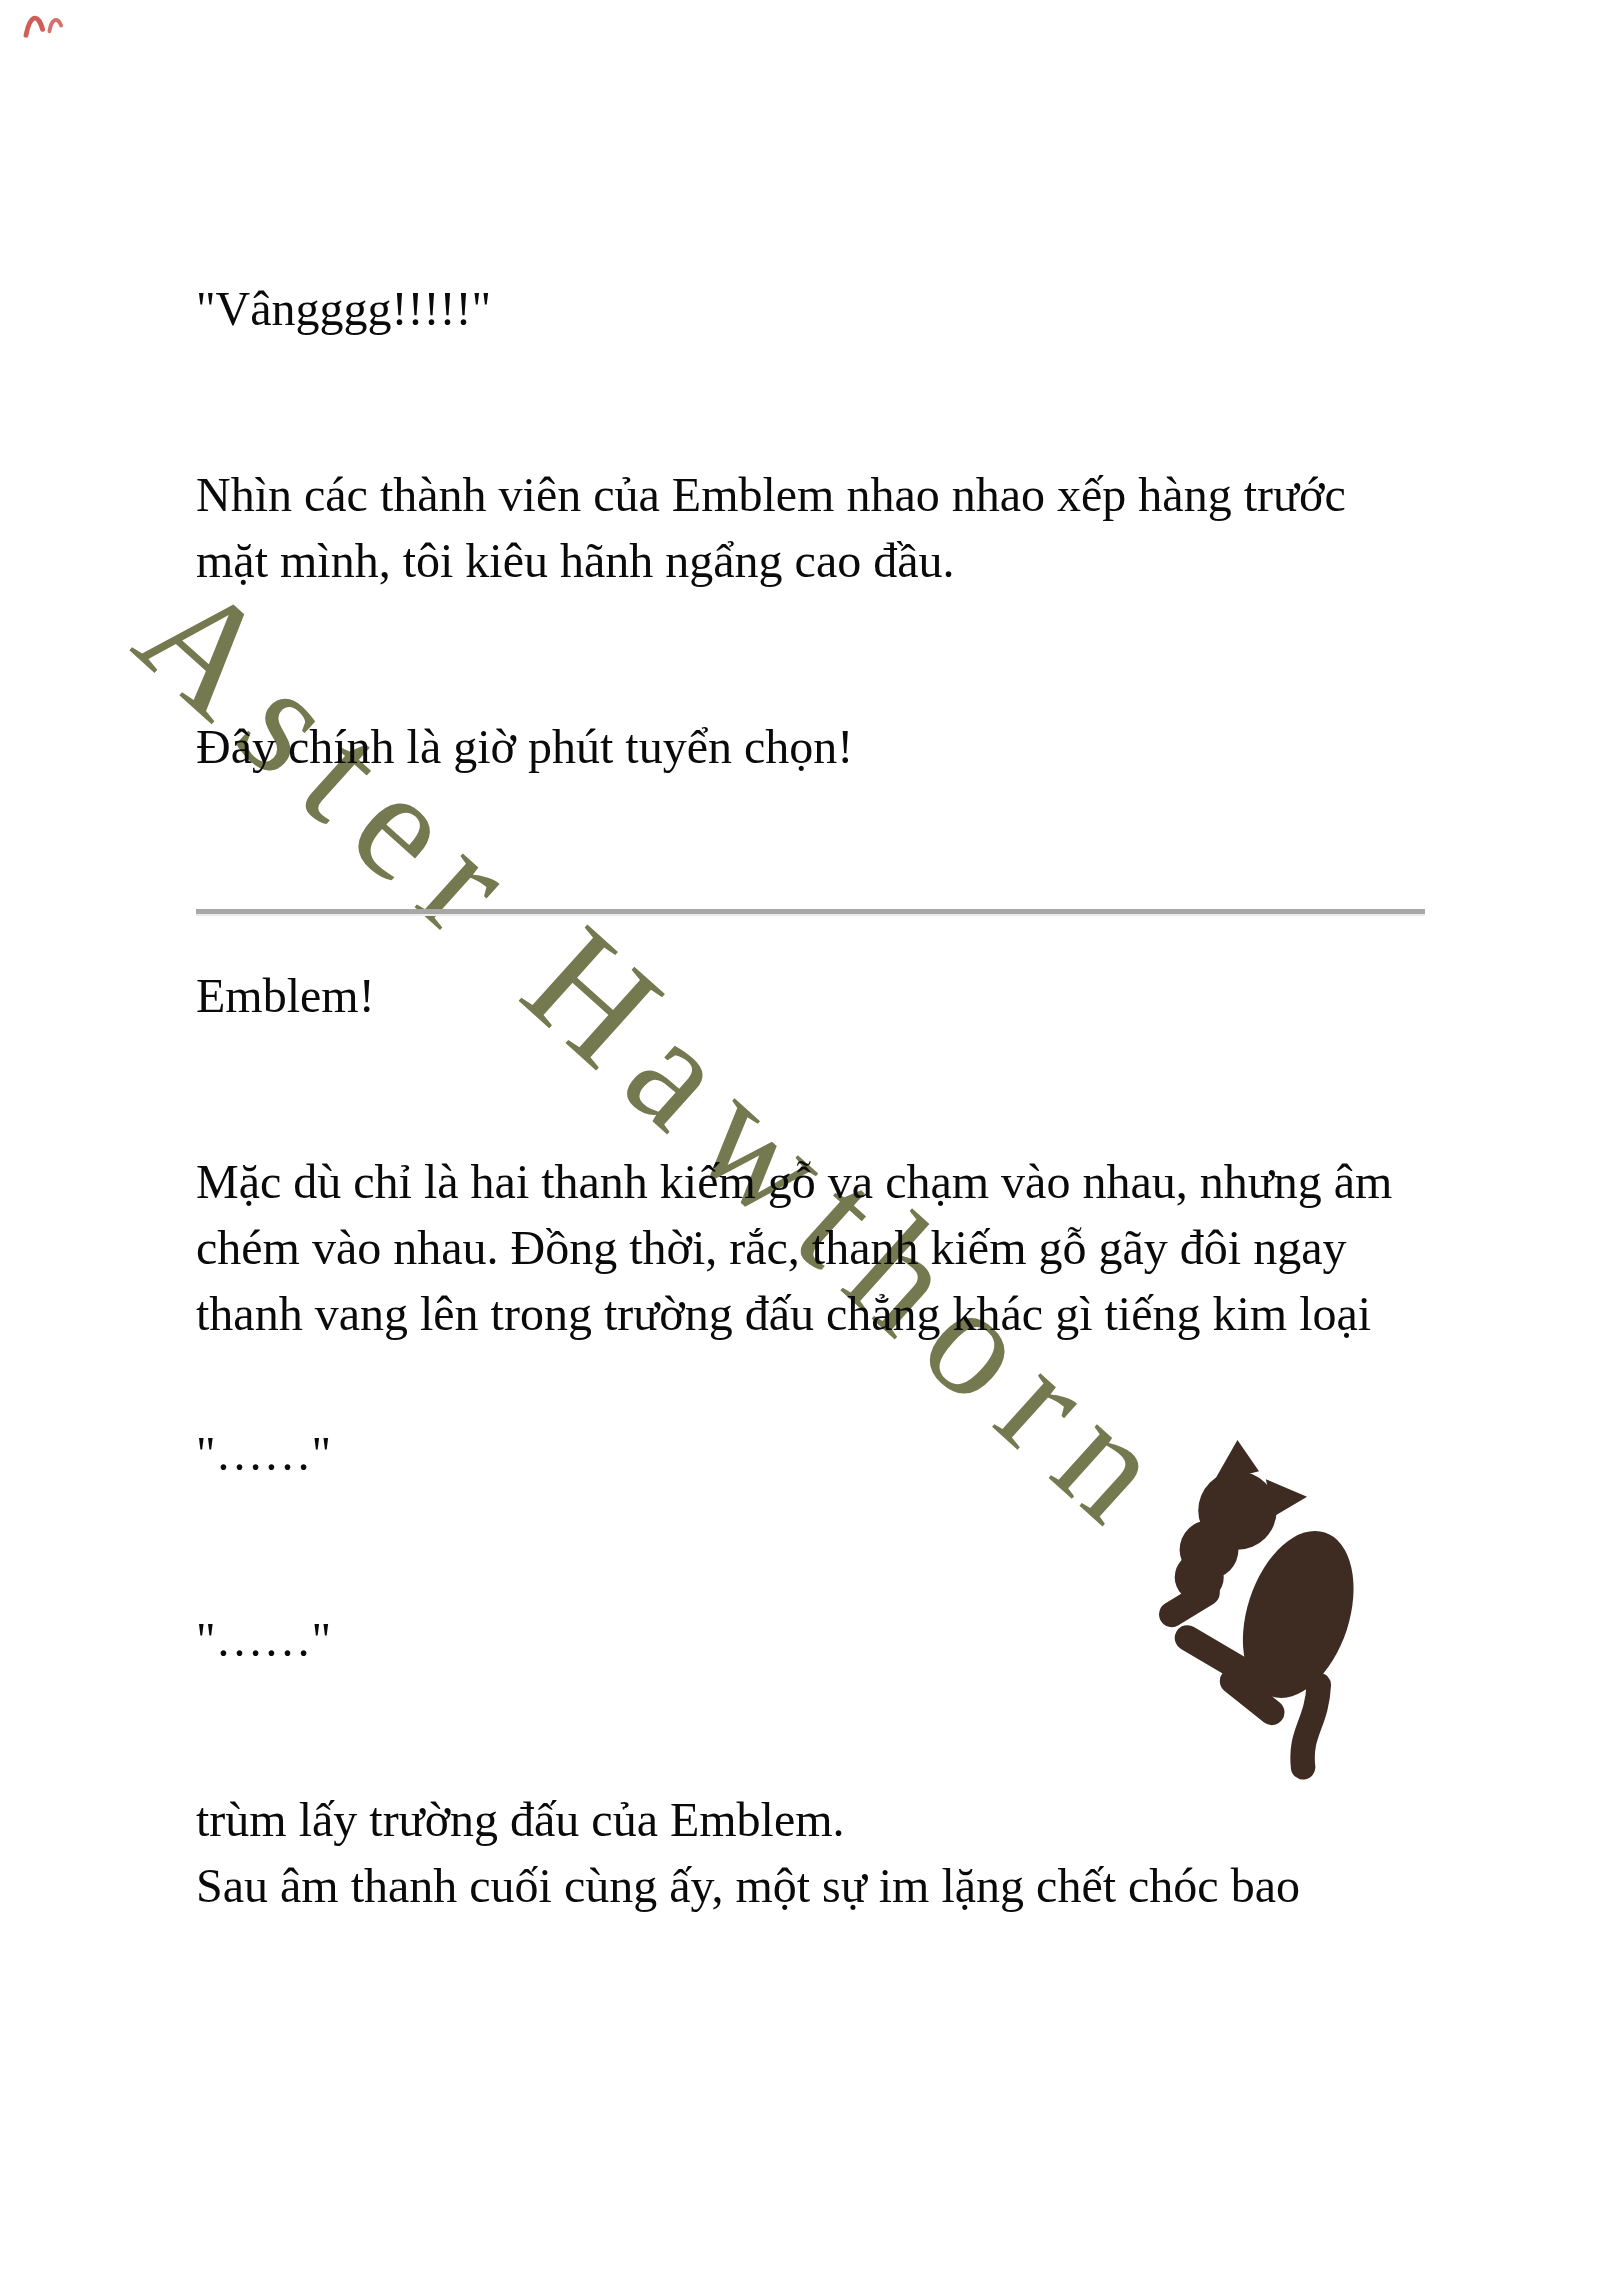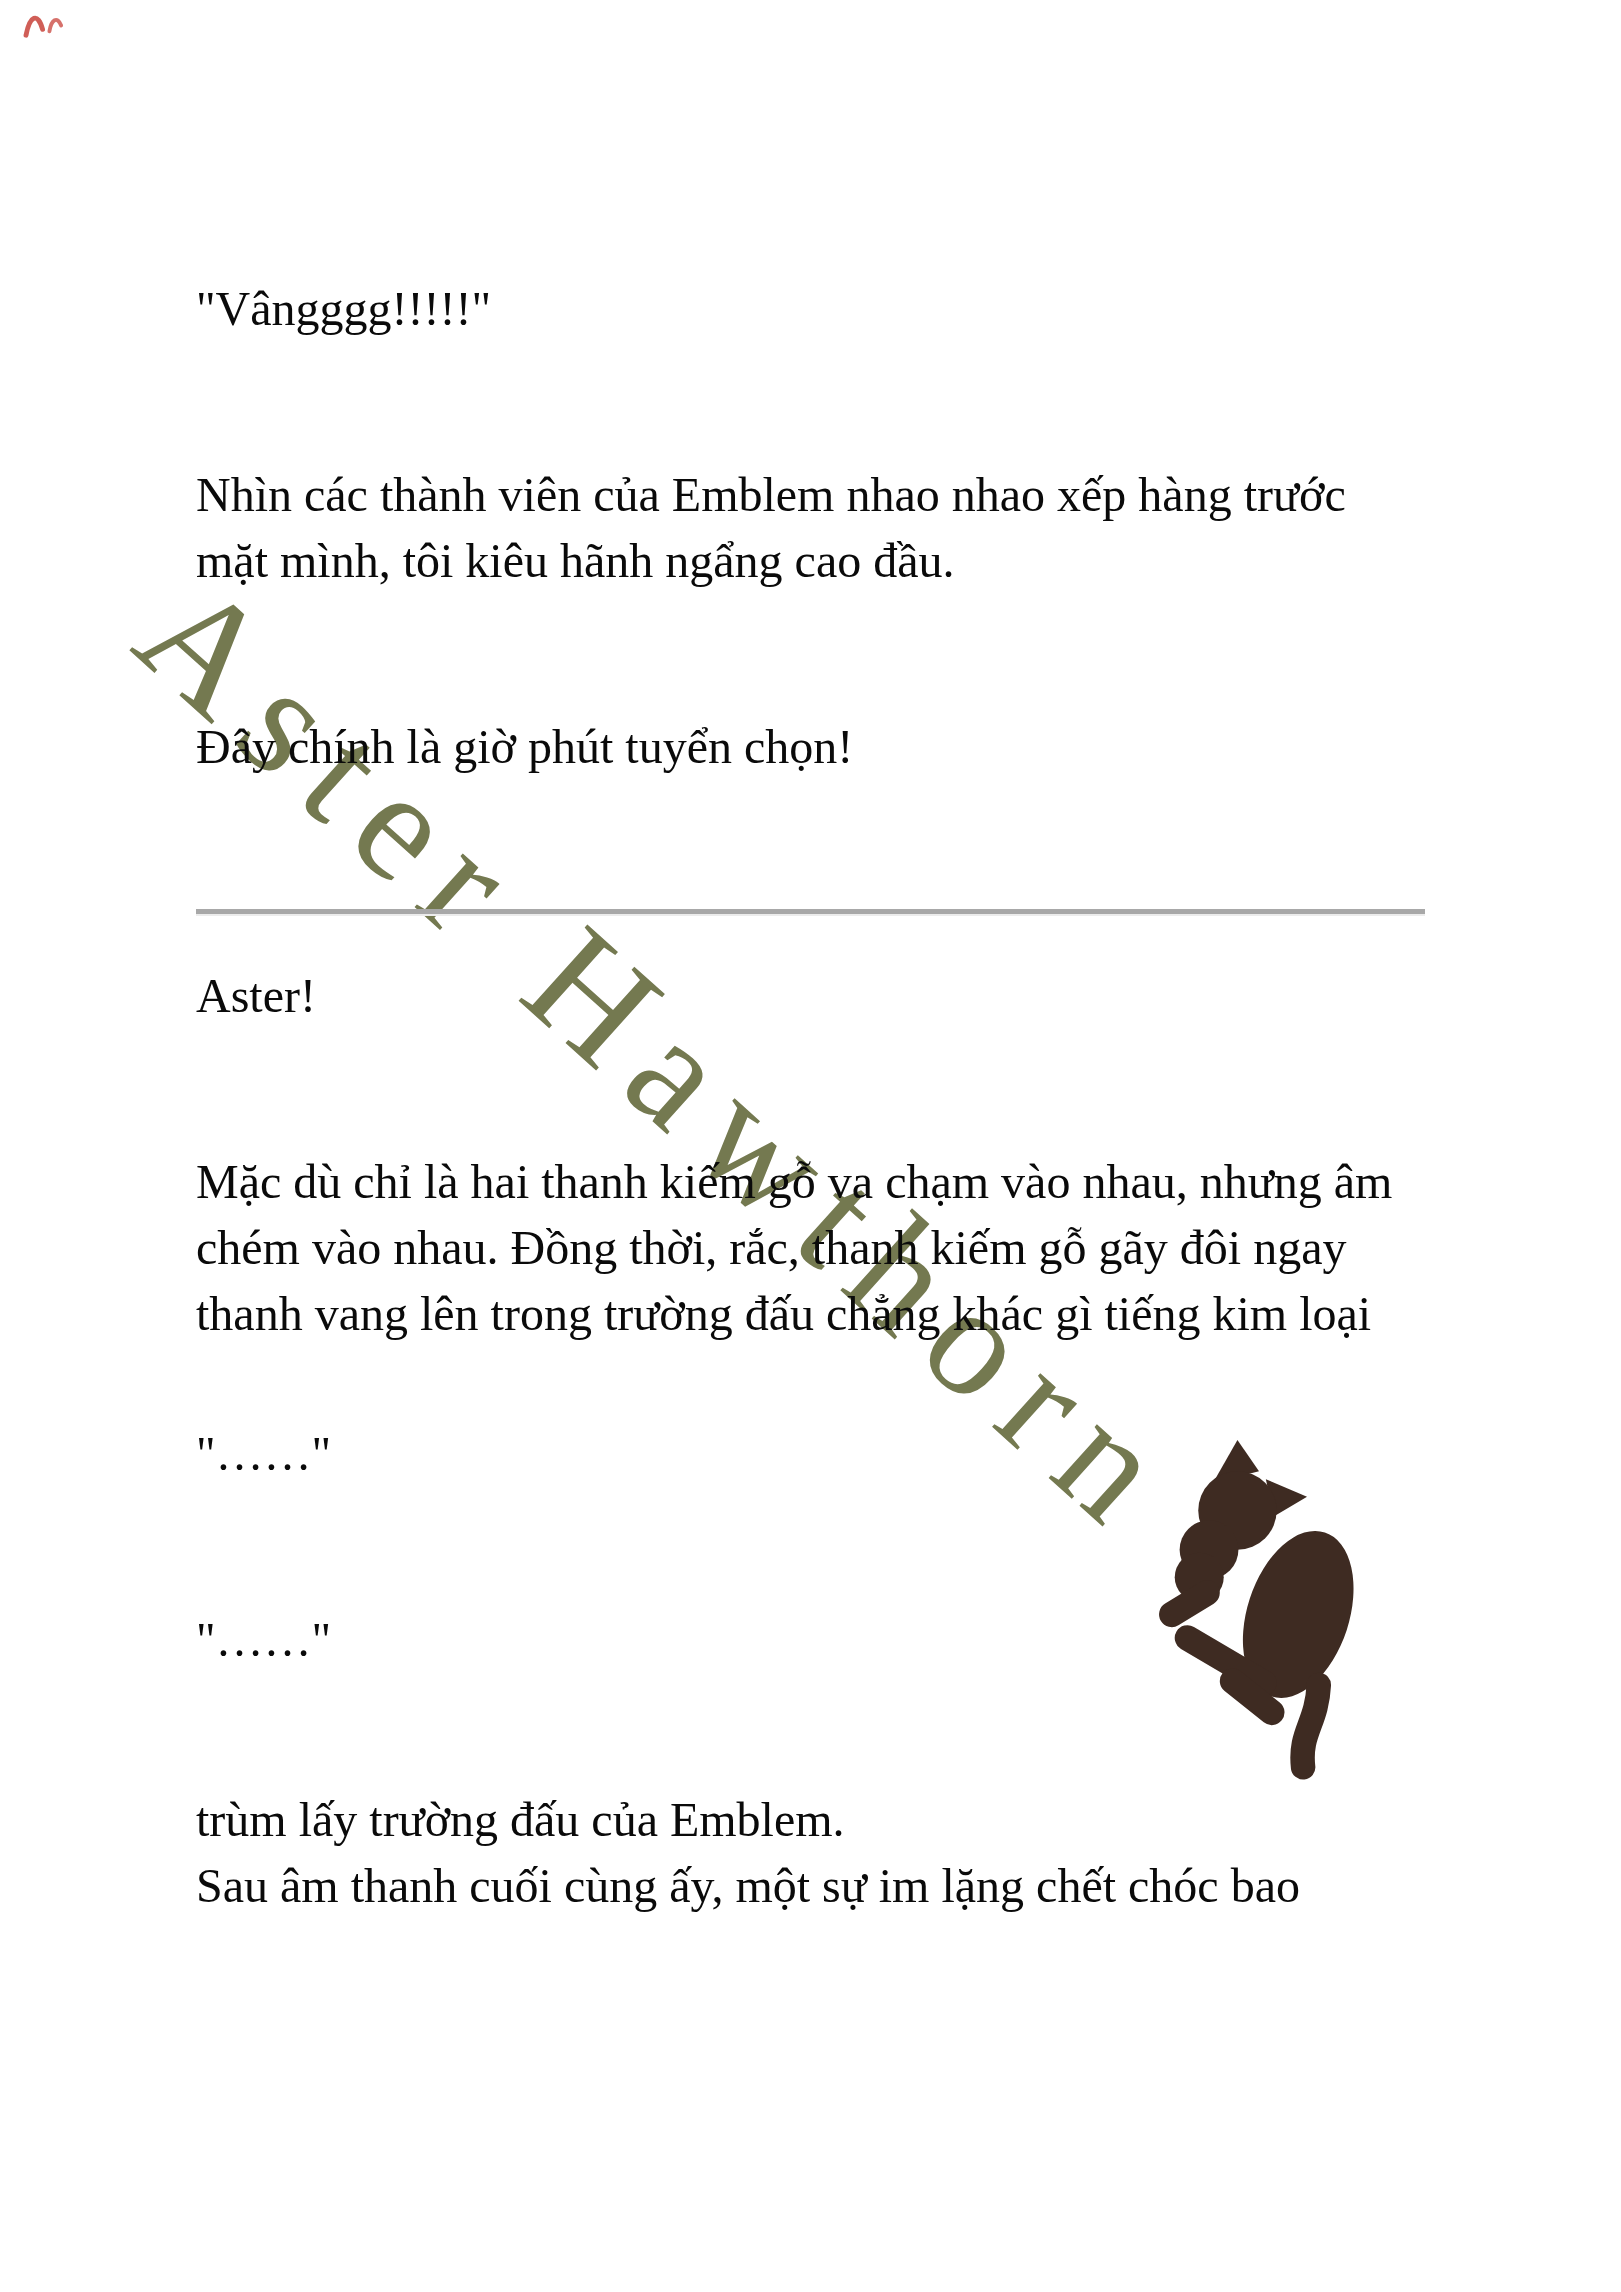--- a/index.html
+++ b/index.html
@@ -77,21 +77,21 @@
       <span class="line">mặt mình, tôi kiêu hãnh ngẩng cao đầu.</span>
     </p>
 
     <p class="para">
       <span class="line">Đây chính là giờ phút tuyển chọn!</span>
     </p>
 
     <div class="divider"></div>
 
     <p class="para">
-      <span class="line">Aster!</span>
+      <span class="line">Emblem!</span>
     </p>
 
     <p class="para wide">
       <span class="line">Mặc dù chỉ là hai thanh kiếm gỗ va chạm vào nhau, nhưng âm</span>
       <span class="line">chém vào nhau. Đồng thời, rắc, thanh kiếm gỗ gãy đôi ngay</span>
       <span class="line">thanh vang lên trong trường đấu chẳng khác gì tiếng kim loại</span>
     </p>
 
     <p class="para">
       <span class="line">"……"</span>

